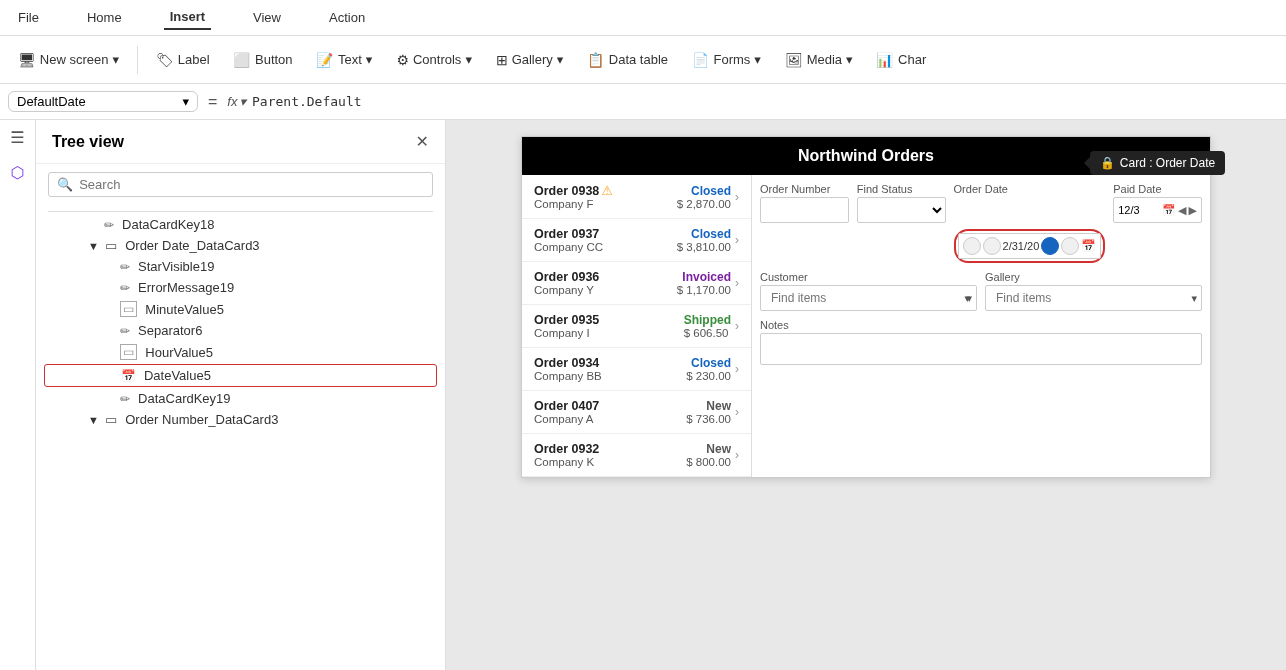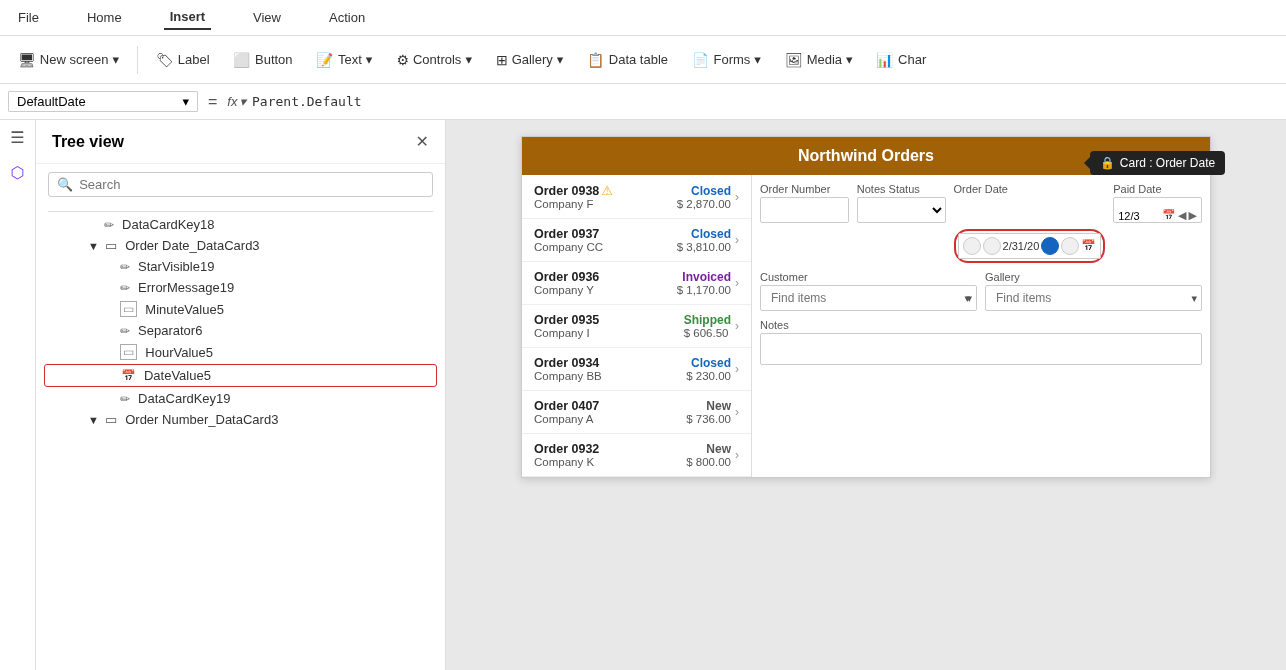--- a/index.html
+++ b/index.html
@@ -58,21 +58,21 @@
       height: 36px;
       background: #fff;
       border-bottom: 1px solid #ddd;
       padding: 0 8px;
       gap: 6px;
     }
     .formula-dropdown {
       display: flex;
       align-items: center;
       border: 1px solid #ccc;
-      border-radius: 1px;
+      border-radius: 6px;
       padding: 2px 8px;
       width: 190px;
       font-size: 13px;
       cursor: pointer;
       background: #fff;
       justify-content: space-between;
     }
     .equals-sign { font-size: 16px; color: #555; margin: 0 4px; }
     .fx-label { color: #555; font-style: italic; font-size: 13px; display: flex; align-items: center; gap: 2px; }
     .formula-value { font-family: 'Consolas', monospace; font-size: 13px; color: #333; }
@@ -153,21 +153,21 @@
     
     .app-frame {
       width: 690px;
       background: #fff;
       border: 1px solid #ccc;
       box-shadow: 0 2px 8px rgba(0,0,0,0.15);
     }
 
     
     .app-header {
-      background: #a16207;
+      background: #000000;
       color: white;
       text-align: center;
       padding: 10px;
       font-size: 16px;
       font-weight: 600;
     }
 
     
     .app-content {
       display: flex;
@@ -567,21 +567,21 @@
         </div>
 
         <div class="detail-pane">
 
           <div class="detail-row">
             <div class="detail-field">
               <div class="detail-label">Order Number</div>
               <input type="text" class="detail-input" style="">
             </div>
             <div class="detail-field">
-              <div class="detail-label">Notes Status</div>
+              <div class="detail-label">Find Status</div>
               <select class="detail-select">
                 <option></option>
               </select>
             </div>
 
             <div class="detail-field" style="position:relative;">
               <div class="detail-label">Order Date</div>
               <div class="date-field-highlight">
                 <div class="date-picker-visual">
                   <span class="date-circle"></span>
@@ -596,21 +596,21 @@
               <div style="position:absolute;top:-32px;right:-120px;z-index:20;">
                 <div style="background:#222;color:white;font-size:12px;padding:5px 10px;border-radius:4px;white-space:nowrap;display:flex;align-items:center;gap:5px;">
                   <span>🔒</span>
                   <span>Card : Order Date</span>
                   <div style="position:absolute;left:-6px;top:50%;transform:translateY(-50%);width:0;height:0;border-top:6px solid transparent;border-bottom:6px solid transparent;border-right:6px solid #222;"></div>
                 </div>
               </div>
             </div>
             <div class="detail-field">
               <div class="detail-label">Paid Date</div>
-              <div style="display:flex;align-items:flex-end;border:1px solid #ccc;border-radius:2px;height:26px;padding:0 4px;gap:2px;">
+              <div style="display:flex;align-items:center;border:1px solid #ccc;border-radius:2px;height:26px;padding:0 4px;gap:2px;">
                 <span style="font-size:11px;">12/3</span>
                 <span style="font-size:11px;color:#666;margin-left:auto;">📅</span>
                 <span style="font-size:11px;color:#666;">◀</span>
                 <span style="font-size:11px;color:#666;">▶</span>
               </div>
             </div>
           </div>
 
           <div class="detail-row">
             <div class="detail-field">

